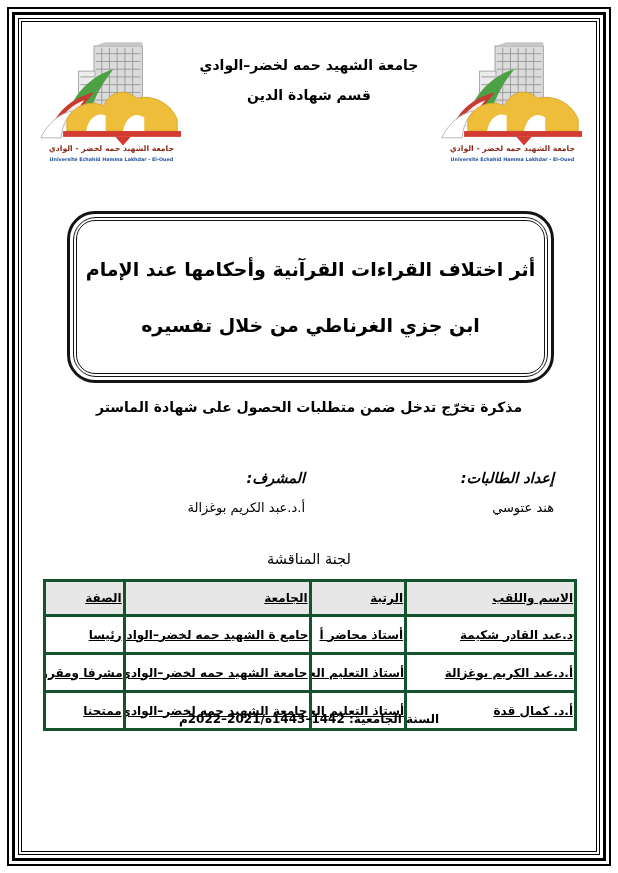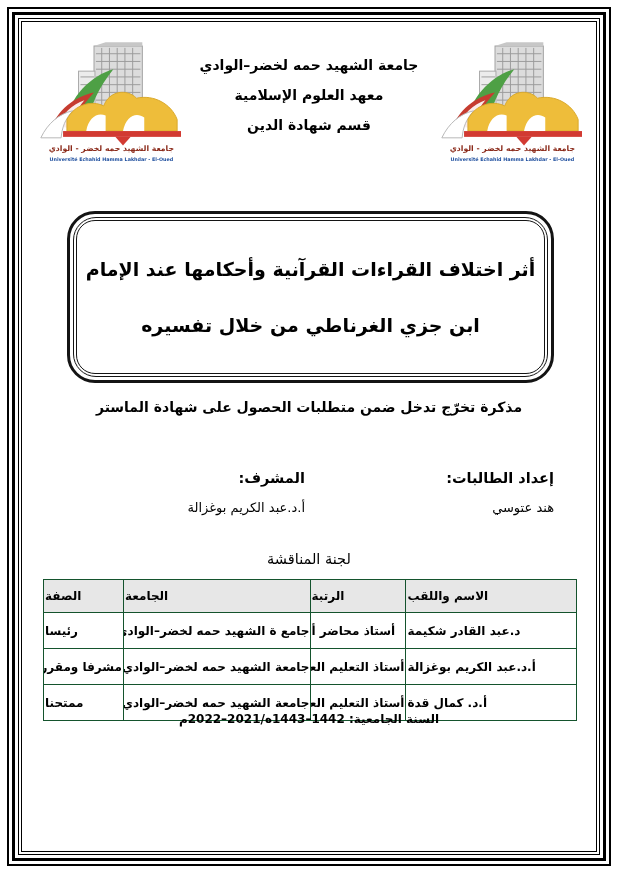--- a/index.html
+++ b/index.html
@@ -45,38 +45,38 @@
   .thesis-note {
     position: absolute; top: 393px; left: 40px; right: 40px;
     text-align: center; font-weight: bold; font-size: 14px; line-height: 29px;
   }
 
   .people {
     position: absolute; top: 468px; left: 60px; right: 64px;
     display: flex; justify-content: space-between;
   }
   .people-col { width: 245px; text-align: right; }
-  .people-label { font-weight: bold; font-size: 14.5px; line-height: 20px; margin-bottom: 10px; }
+  .people-label { font-weight: bold; font-size: 14.5px; line-height: 20px; margin-bottom: 10px; font-style: italic; }
   .person-name  { font-size: 13px; line-height: 20px; margin-bottom: 10px; }
   .students .person-name { padding-left: 0; margin-left: 0; margin-right: 0; padding-right: 0; }
   .students .person-name { margin-right: 0; }
   .students .indent { margin-right: 0; padding-left: 16px; }
 
   .committee-heading {
     position: absolute; top: 551px; left: 0; width: 100%;
     text-align: center; font-weight: normal; font-size: 14.5px;
   }
 
   .committee-table {
     position: absolute; top: 579px; left: 43px; width: 534px;
     border-collapse: collapse; table-layout: fixed;
   }
   .committee-table th, .committee-table td {
-    border: 1px solid #14532d; text-align: left; vertical-align: middle;
-    font-size: 12px; overflow: hidden; white-space: nowrap;
+    border: 3px solid #14532d; text-align: right; vertical-align: middle;
+    font-size: 12px; overflow: hidden; white-space: nowrap; text-decoration: underline;
   }
   .committee-table th { background: #e7e7e7; height: 30px; font-weight: bold; }
   .committee-table td { height: 33px; font-weight: bold; }
 
   .academic-year {
     position: absolute; top: 712px; left: 0; width: 100%;
     text-align: center; font-weight: bold; font-size: 12px;
   }
 
   svg text { font-family: "DejaVu Sans", sans-serif; }
@@ -114,21 +114,20 @@
       <path d="M90 92 C93 76 104 72 112 78 L112 92 Z" fill="#ffffff"></path>
       <rect x="28" y="92" width="122" height="6" fill="#d23a32"></rect>
       <path d="M82 98 l8 9 8 -9 Z" fill="#d23a32"></path>
     </g>
     <text x="78" y="113" font-size="8" font-weight="bold" fill="#8b2a1a" text-anchor="middle">جامعة الشهيد حمه لخضر - الوادي</text>
     <text x="78" y="123" font-size="5" font-weight="bold" fill="#1f4f9e" text-anchor="middle">Université Echahid Hamma Lakhdar - El-Oued</text>
   </svg>
 
   <div class="header-center">
     <div class="header-line">جامعة الشهيد حمه لخضر–الوادي</div>
-    <div class="header-line">معهد العلوم الإسلامية</div>
     <div class="header-line">قسم شهادة الدين</div>
   </div>
 
   <svg class="logo" viewBox="0 0 150 128">
     <g>
       <rect x="60" y="4" width="50" height="78" fill="#dcdcdc" stroke="#a0a0a0" stroke-width="1"></rect>
       <rect x="44" y="30" width="17" height="52" fill="#ececec" stroke="#a8a8a8" stroke-width="1"></rect>
       <path d="M60 4 L110 4 L110 0 L72 0 Z" fill="#c7c7c7"></path>
       <g stroke="#9a9a9a" stroke-width="1">
         <path d="M68 6 V80 M76 6 V80 M84 6 V80 M92 6 V80 M100 6 V80"></path>

